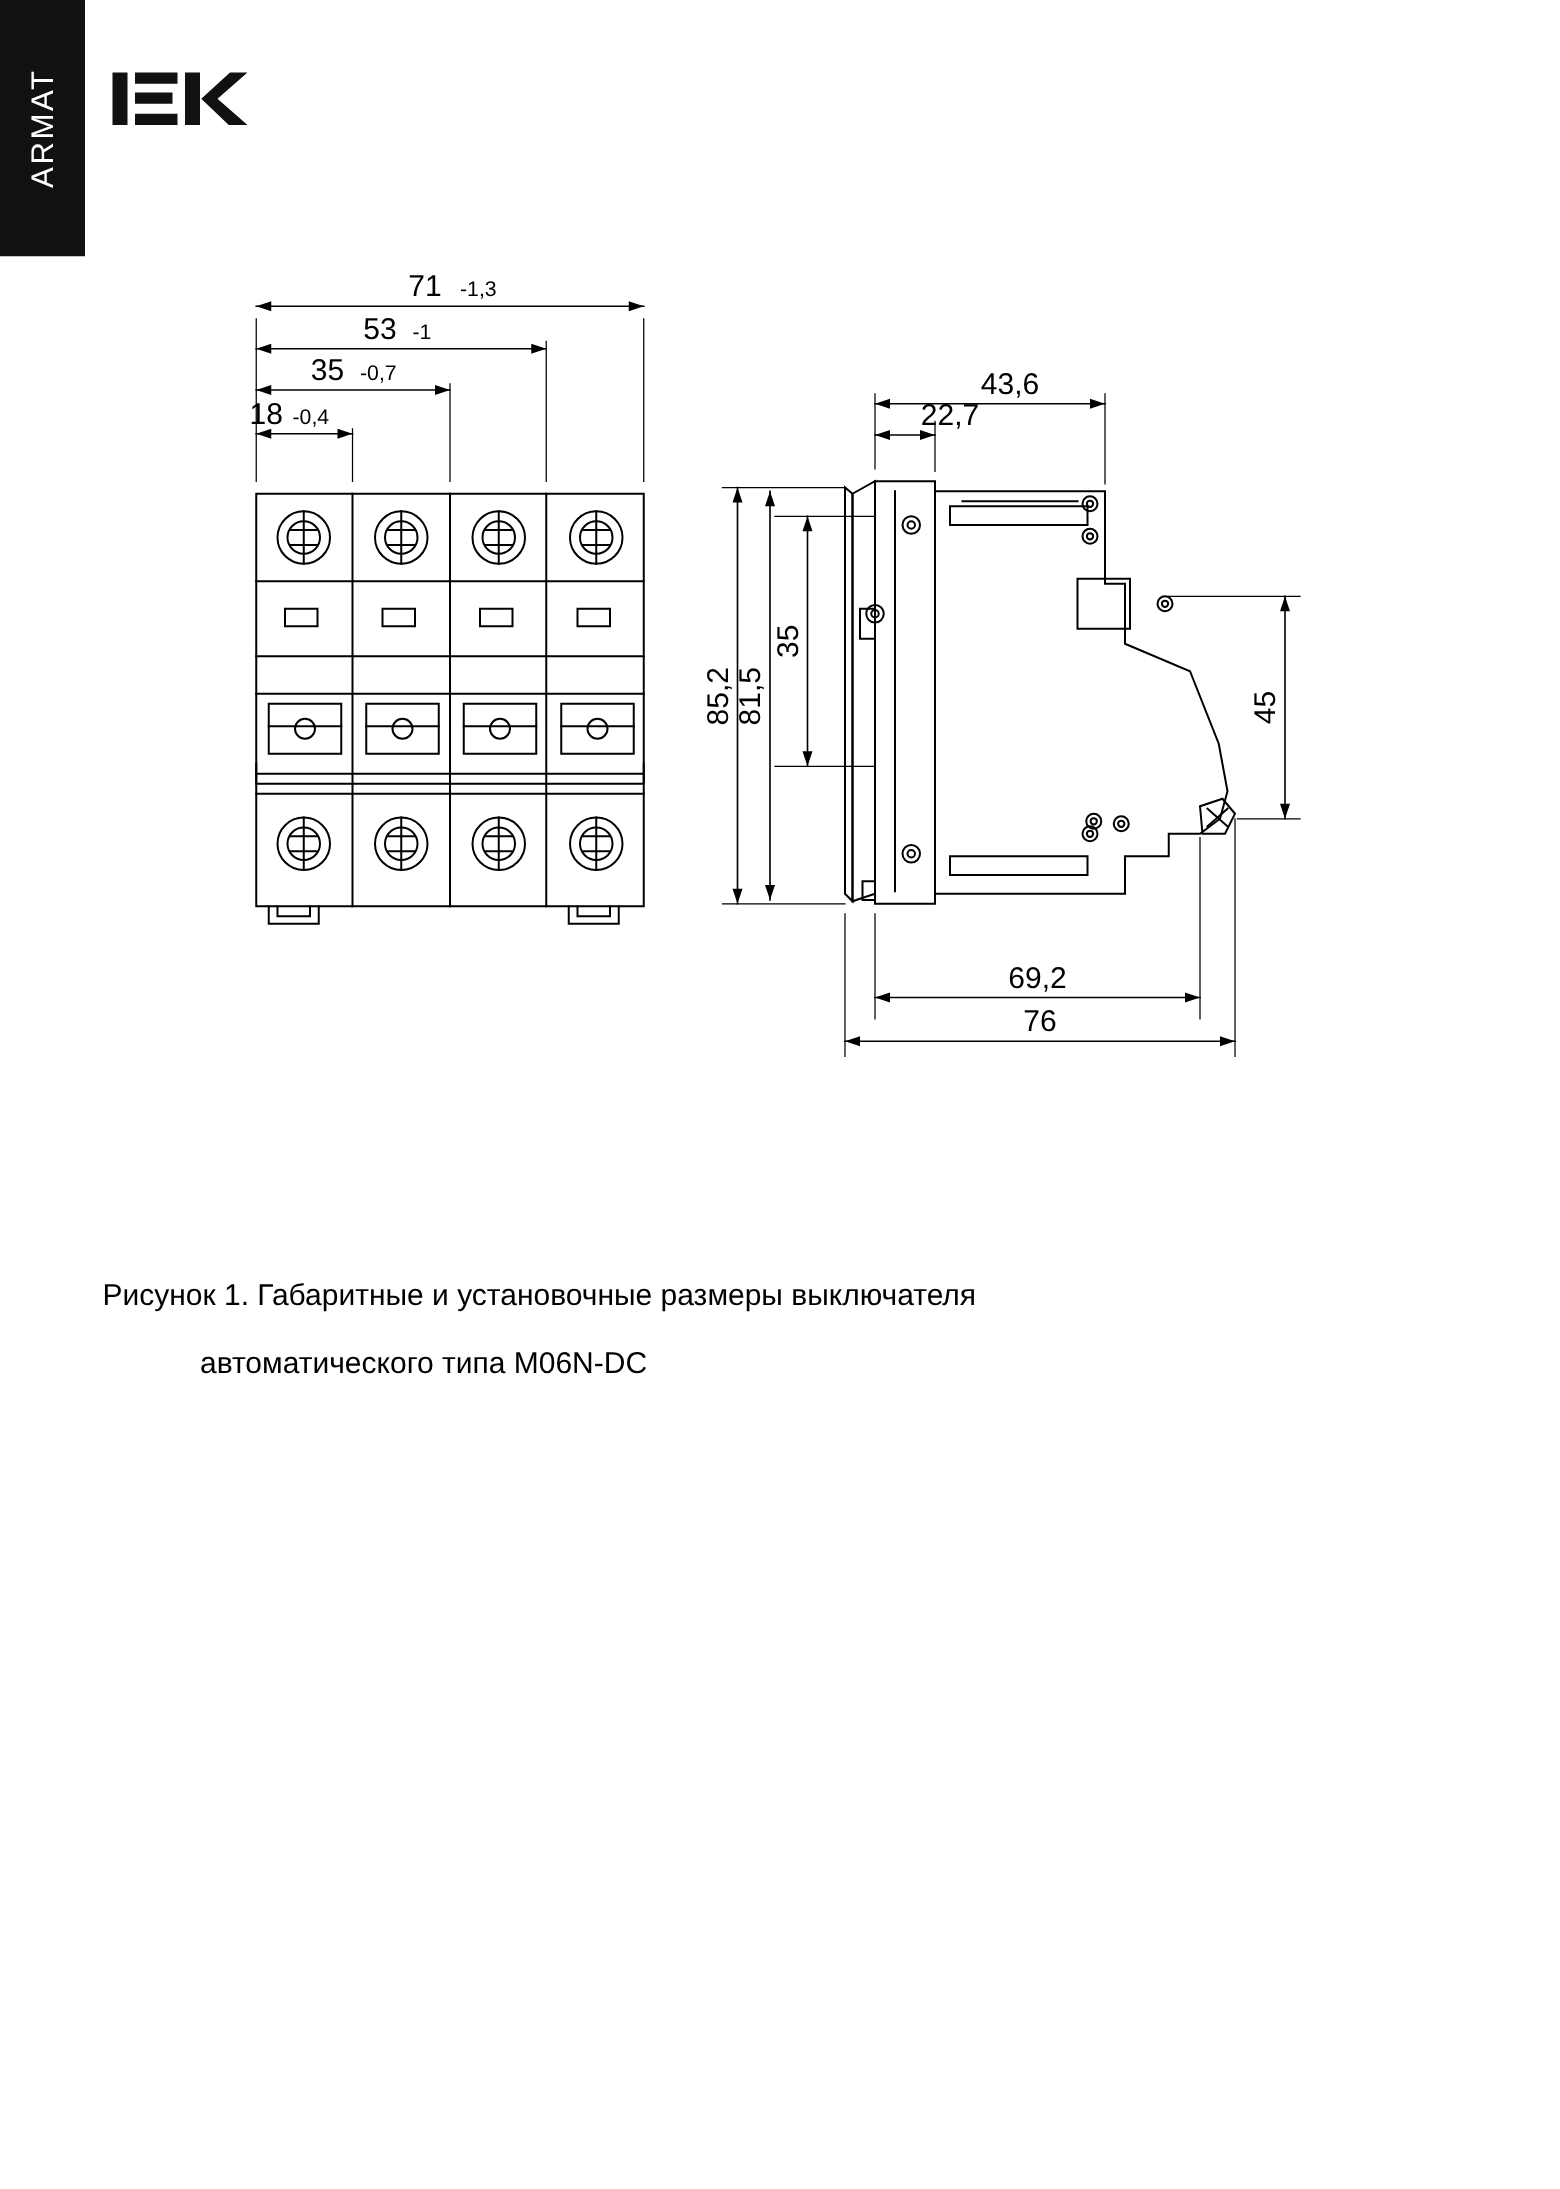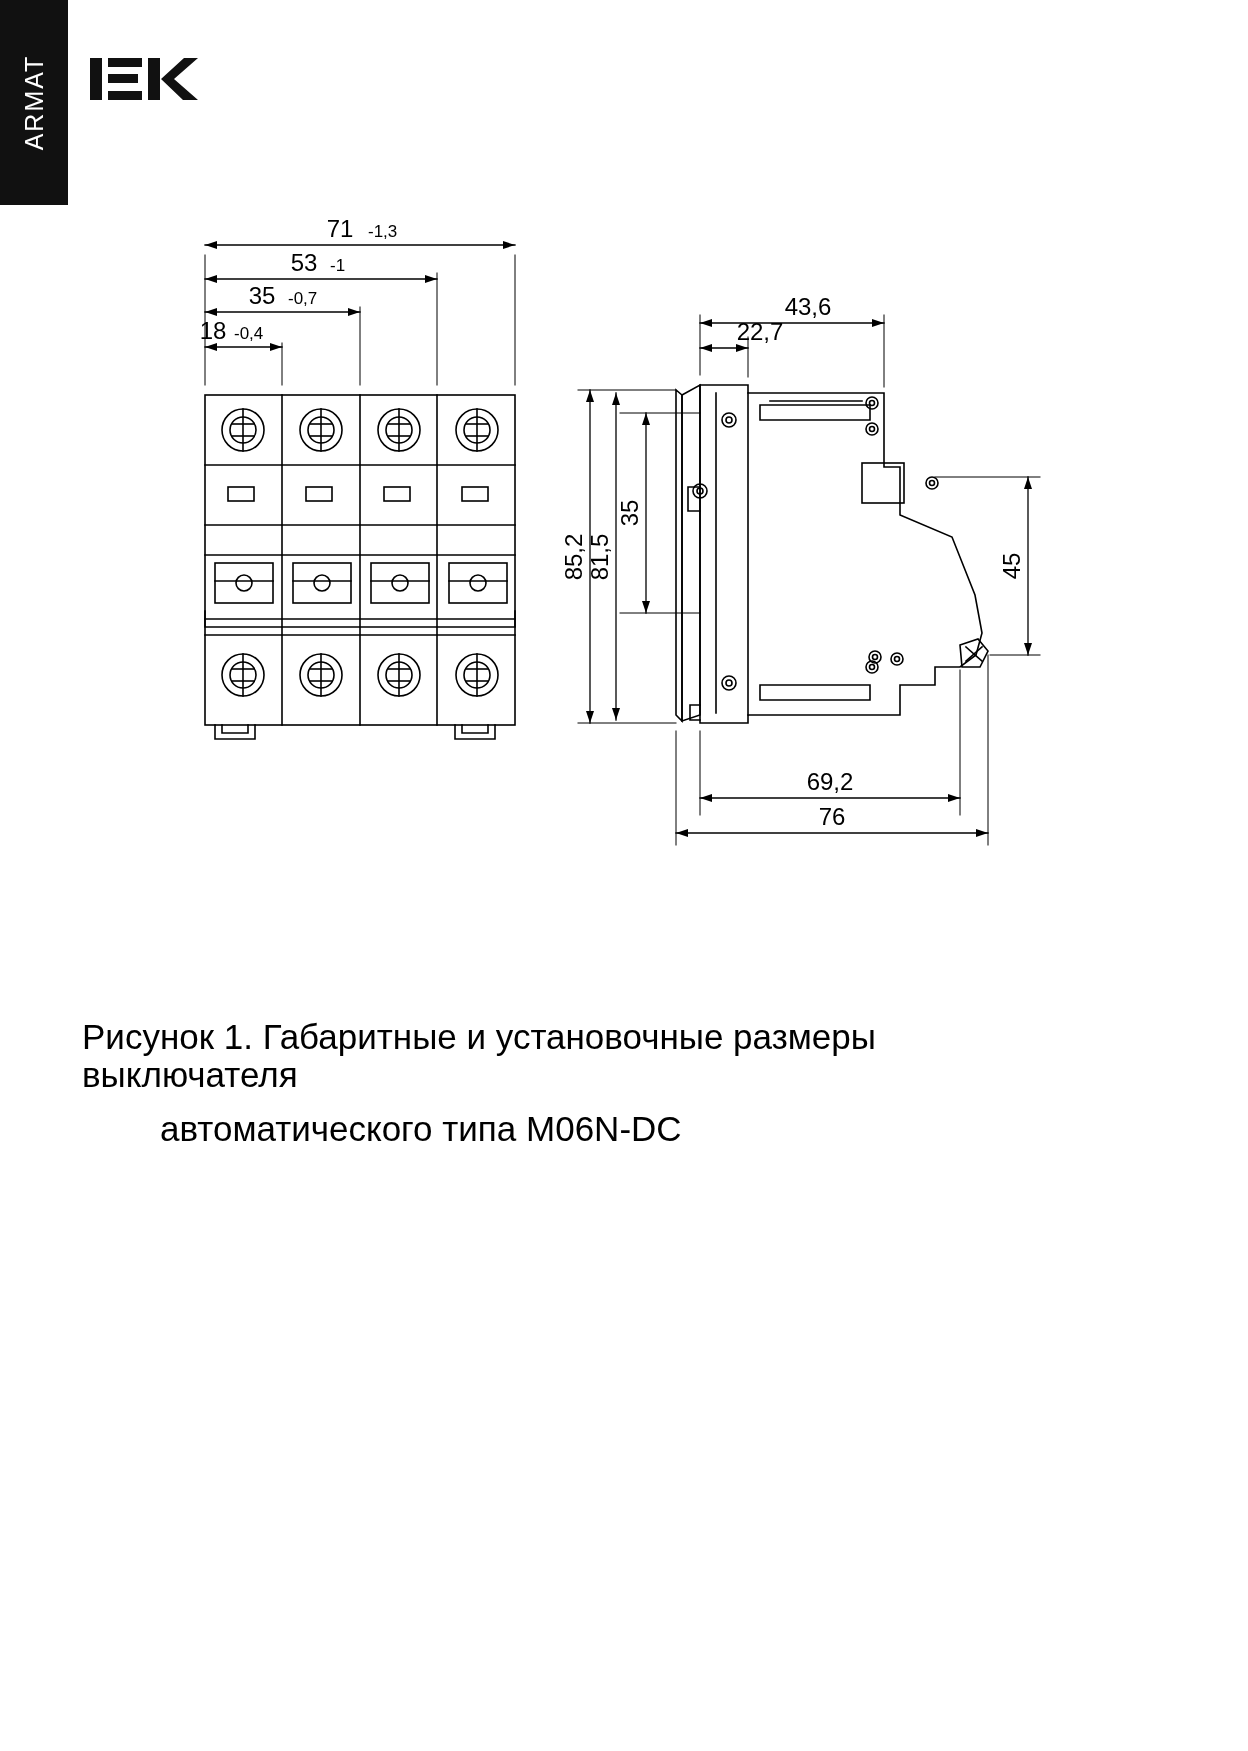--- a/index.html
+++ b/index.html
@@ -62,21 +62,21 @@
     height: 700px;
   }
   .drawing svg { display: block; }
 
   
   .caption {
     position: absolute;
     left: 82px;
     top: 1018px;
     width: 1000px;
-    font-size: 35px;
+    font-size: 24px;
     line-height: 38px;
     color: #000000;
   }
   .caption .line2 {
     display: block;
     padding-left: 78px;
     margin-top: 16px;
   }
 
   

